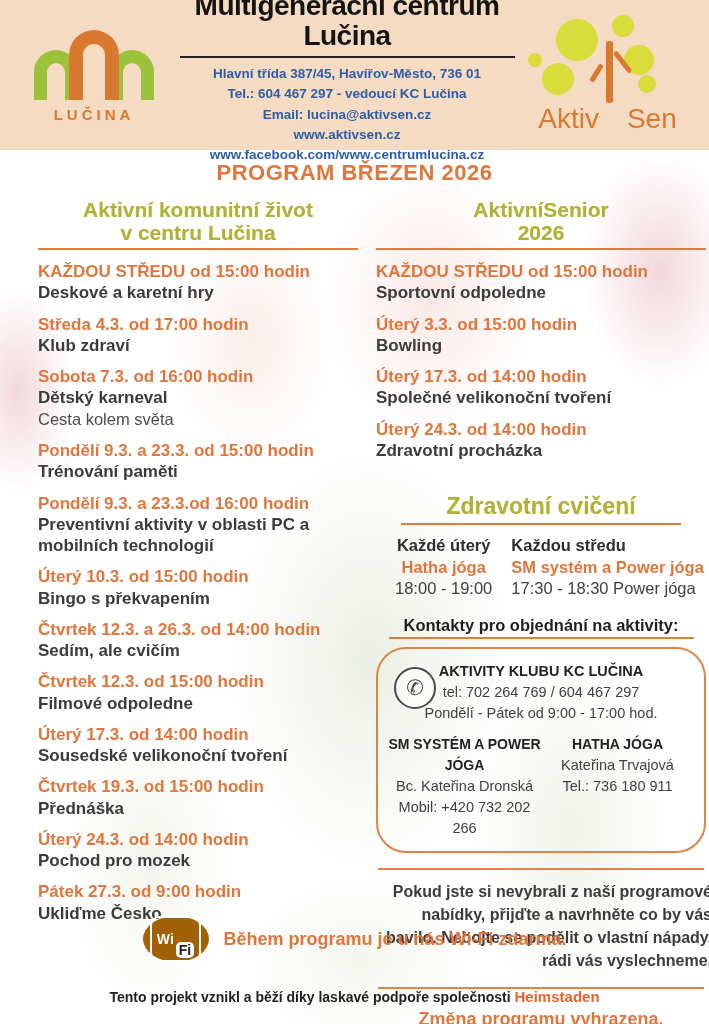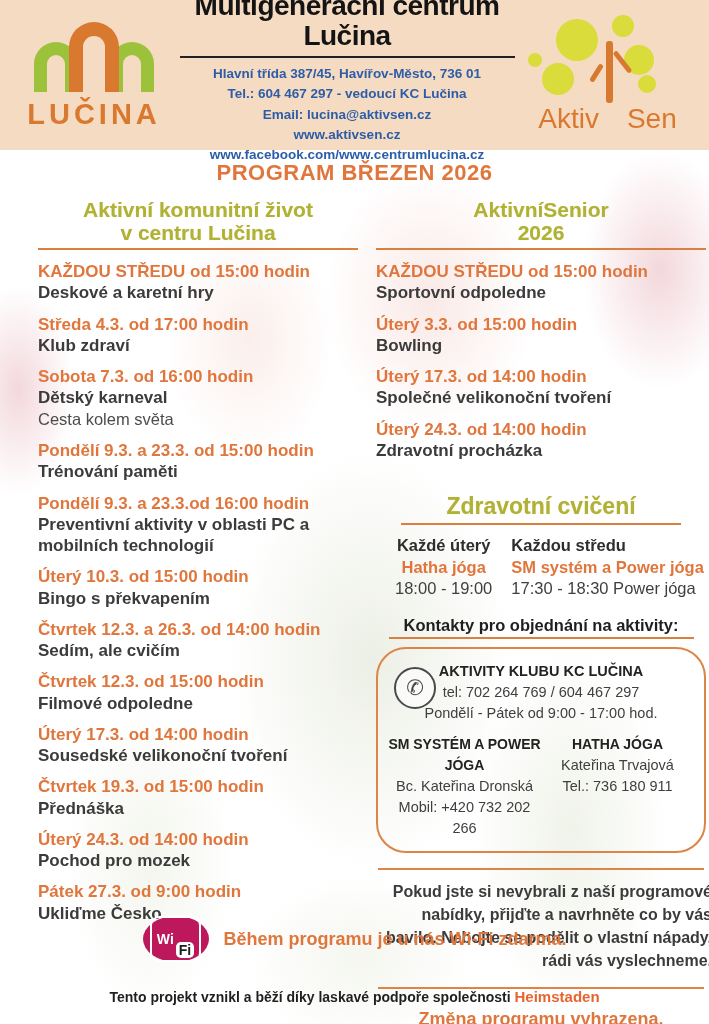--- a/index.html
+++ b/index.html
@@ -26,21 +26,21 @@
   .header {
     position:absolute; top:0; left:0; width:709px; height:150px;
     background:#f5dbc1; display:flex; align-items:center; justify-content:space-between;
     box-sizing:border-box; padding:0 14px;
   }
   .logo-lucina { width:160px; display:flex; flex-direction:column; align-items:center; }
   .arches { display:flex; align-items:flex-end; height:72px; }
   .arch { box-sizing:border-box; border-style:solid; border-bottom:none; border-radius:40px 40px 0 0; }
   .arch-green { width:44px; height:50px; border-color:#9cc23b; border-width:13px 13px 0; }
   .arch-orange { width:50px; height:70px; border-color:#d9782f; border-width:14px 14px 0; margin:0 -9px; position:relative; z-index:2; }
-  .lucina-text { margin-top:6px; color:#d9782f; font-weight:bold; font-size:29px; letter-spacing:4px; }
+  .lucina-text { margin-top:6px; color:#d9782f; font-weight:bold; font-size:15px; letter-spacing:4px; }
 
   .header-center { flex:1; text-align:center; padding-top:6px; }
   .header-title { font-size:28px; font-weight:800; color:#141414; letter-spacing:-.5px; line-height:1.1; }
   .title-rule { width:335px; border-top:2.5px solid #222; margin:4px auto 6px; }
   .header-contact { color:#2d5da8; font-weight:bold; font-size:13.5px; line-height:1.5; }
 
   .logo-aktivsen { width:175px; height:128px; position:relative; }
   .as-circle { position:absolute; border-radius:50%; background:#d9dc3a; }
   .as-trunk { position:absolute; width:7px; height:62px; left:86px; top:30px; background:#d9782f; border-radius:3px; }
   .as-branch1 { position:absolute; width:5px; height:26px; left:100px; top:38px; background:#d9782f; border-radius:3px; transform:rotate(-38deg); }
@@ -95,21 +95,21 @@
   .trainer { width:50%; }
   .trainer-title { font-weight:bold; color:#222; font-size:14px; line-height:1.5; }
   .trainer-line { color:#3f3f3f; font-size:14.5px; line-height:1.45; }
 
   .hr-orange { border-top:2.5px solid #dd8447; margin:15px 2px 10px; }
   .note { color:#3b3b3b; font-weight:bold; font-size:16px; text-align:right; line-height:1.45; margin:0 -6px; }
   .change-notice { color:#e0763c; font-weight:bold; font-size:18px; text-align:center; margin-top:20px; }
 
   
   .wifi-row { position:absolute; top:916px; left:0; width:709px; display:flex; align-items:center; justify-content:center; gap:15px; }
-  .wifi-logo { width:66px; height:46px; background:#be185d; border-radius:50%;
+  .wifi-logo { width:66px; height:46px; background:#a16207; border-radius:50%;
                display:flex; align-items:center; justify-content:center; flex:none; }
   .wifi-inner { border:2px solid #fff; border-radius:9px; padding:2px 5px; display:flex; gap:2px; align-items:center; }
   .wifi-wi { color:#fff; font-weight:800; font-size:14px; }
   .wifi-fi { background:#fff; color:#1d1d1b; font-weight:800; font-size:14px; border-radius:5px; padding:0 3px;margin-top:22px; }
   .wifi-text { color:#e0763c; font-weight:800; font-size:18px;text-align:center; }
 
   .footer { position:absolute; top:988px; left:0; width:709px; text-align:center;
             color:#1f1f1f; font-weight:bold; font-size:14px; }
   .footer .sponsor { color:#e8642f; font-weight:800; font-size:15px; }
 </style>

